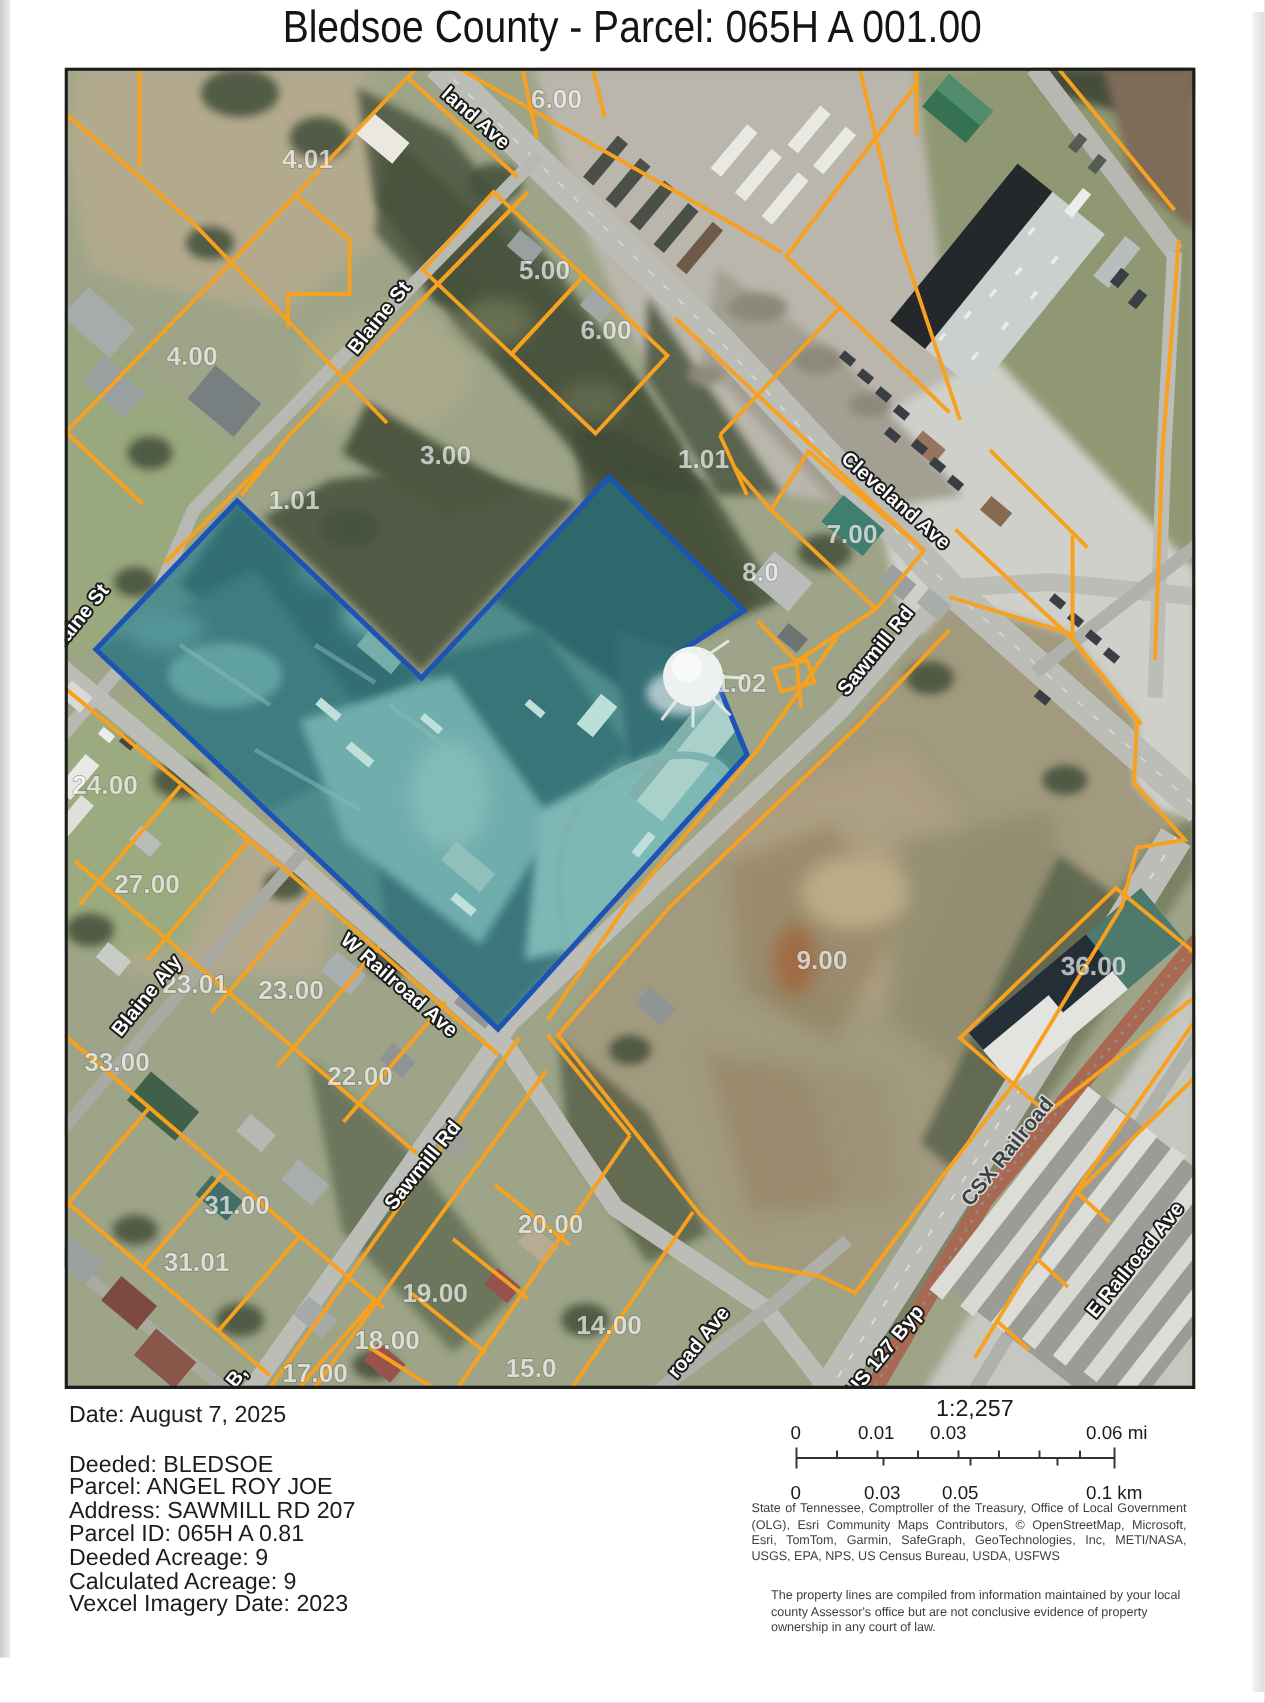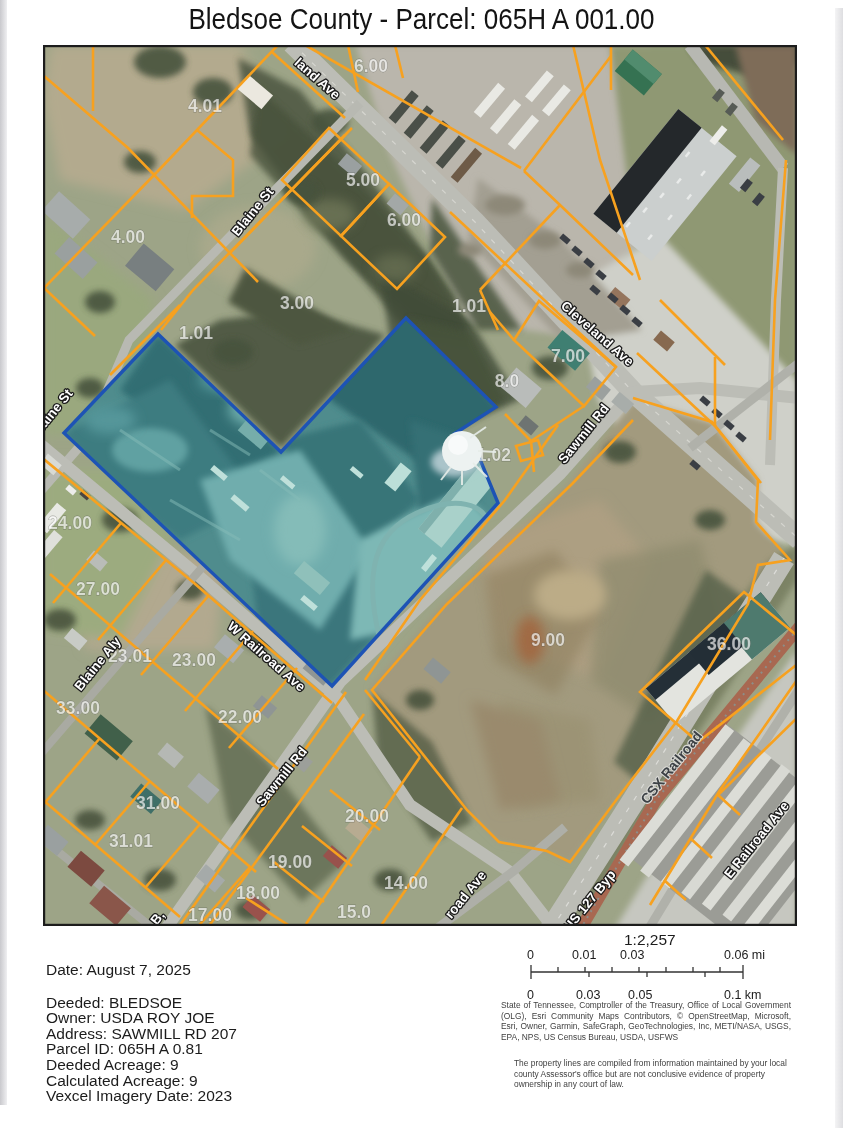--- a/index.html
+++ b/index.html
@@ -1,21 +1,21 @@
 <!DOCTYPE html>
 <html><head>
 <meta charset="utf-8">
 <style>
 html,body{margin:0;padding:0;background:#ffffff;width:843px;height:1135px;overflow:hidden;}
 body{font-family:"Liberation Sans",sans-serif;position:relative;}
 .title{position:absolute;top:2px;left:0;width:843px;text-align:center;font-size:30px;color:#141414;transform:scaleX(0.868);transform-origin:421.5px 0;white-space:nowrap;}
 .edgeL{position:absolute;left:0;top:0;width:7px;height:1105px;background:linear-gradient(to right,#c9c9cd,#efeff1);}
 .edgeR{position:absolute;left:835px;top:8px;width:8px;height:1120px;background:linear-gradient(to right,#f4f4f5,#dedee1);}
 #map{position:absolute;left:43px;top:45px;width:754px;height:881px;}
-.ftext{position:absolute;left:46px;top:936px;font-size:15.5px;color:#1c1c1c;line-height:15.6px;margin-top:26px;}
+.ftext{position:absolute;left:46px;top:936px;font-size:15.5px;color:#1c1c1c;line-height:15.6px;}
 .ftext .gap{height:17px;}
 .sbwrap{position:absolute;left:500px;top:931px;width:292px;color:#1c1c1c;}
 .ratio{position:absolute;left:124px;top:0px;font-size:15.5px;}
 .attr{position:absolute;left:501px;top:1000px;width:290px;font-size:8.4px;line-height:10.6px;color:#3f3f3f;text-align:justify;}
 .disc{position:absolute;left:514px;top:1058px;width:290px;font-size:8.4px;line-height:10.6px;color:#3f3f3f;}
 </style>
 </head>
 <body>
 
 <div class="edgeL"></div>
@@ -470,21 +470,21 @@
 <text x="672" y="772" font-size="14" font-weight="bold" fill="#3c4145" stroke="#d8d8d4" stroke-width="2.2" text-anchor="middle" paint-order="stroke" stroke-linejoin="round" transform="rotate(-51 672 768)">CSX Railroad</text>
 
 <rect x="44" y="46" width="752" height="879" fill="none" stroke="#1c1c1c" stroke-width="2.4"></rect>
 </g>
   </svg>
 
 <div class="ftext">
 <div>Date: August 7, 2025</div>
 <div class="gap"></div>
 <div>Deeded: BLEDSOE</div>
-<div>Owner: USDA ROY JOE</div>
+<div>Parcel: ANGEL ROY JOE</div>
 <div>Address: SAWMILL RD 207</div>
 <div>Parcel ID: 065H A 0.81</div>
 <div>Deeded Acreage: 9</div>
 <div>Calculated Acreage: 9</div>
 <div>Vexcel Imagery Date: 2023</div>
 </div>
 
 <div class="sbwrap">
 <div class="ratio">1:2,257</div>
 <svg width="292" height="70" style="position:absolute;top:16px;left:0;">
@@ -509,15 +509,15 @@
 <line x1="193" y1="20" x2="193" y2="25"></line>
 <line x1="220" y1="20" x2="220" y2="25"></line>
 <line x1="89" y1="25" x2="89" y2="30"></line>
 <line x1="147" y1="25" x2="147" y2="30"></line>
 <line x1="205" y1="25" x2="205" y2="30"></line>
 <line x1="243" y1="18" x2="243" y2="32"></line>
 </g>
 </svg>
 </div>
 
-<div class="attr">State of Tennessee, Comptroller of the Treasury, Office of Local Government (OLG), Esri Community Maps Contributors, © OpenStreetMap, Microsoft, Esri, Owner, Garmin, SafeGraph, GeoTechnologies, Inc, METI/NASA, USGS, EPA, NPS, US Census Bureau, USDA, USFWS</div>
+<div class="attr">State of Tennessee, Comptroller of the Treasury, Office of Local Government (OLG), Esri Community Maps Contributors, © OpenStreetMap, Microsoft, Esri, TomTom, Garmin, SafeGraph, GeoTechnologies, Inc, METI/NASA, USGS, EPA, NPS, US Census Bureau, USDA, USFWS</div>
 
 <div class="disc">The property lines are compiled from information maintained by your local county Assessor's office but are not conclusive evidence of property ownership in any court of law.</div>
 
 </body></html>

